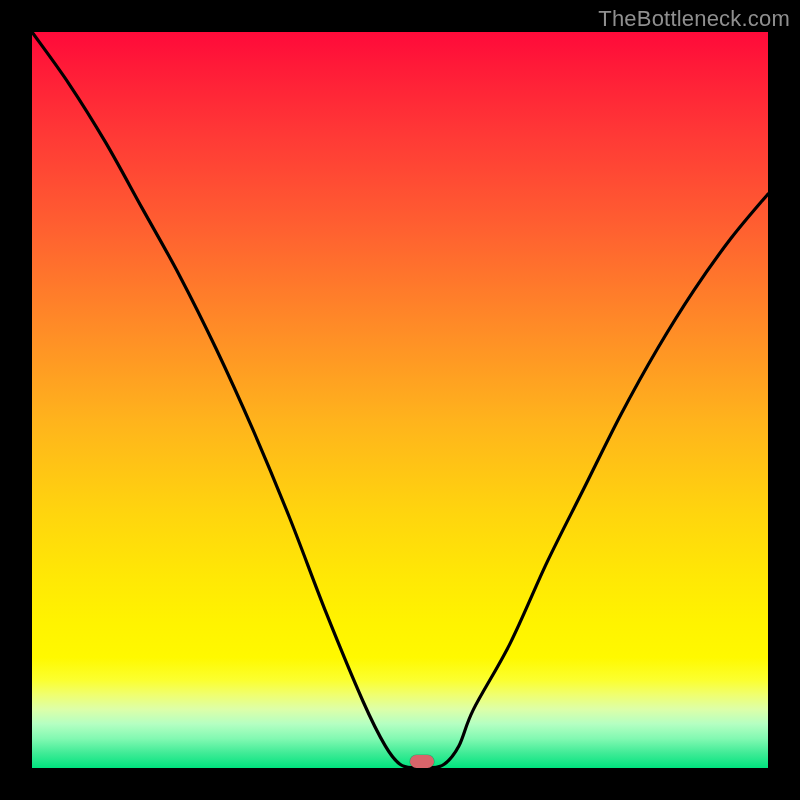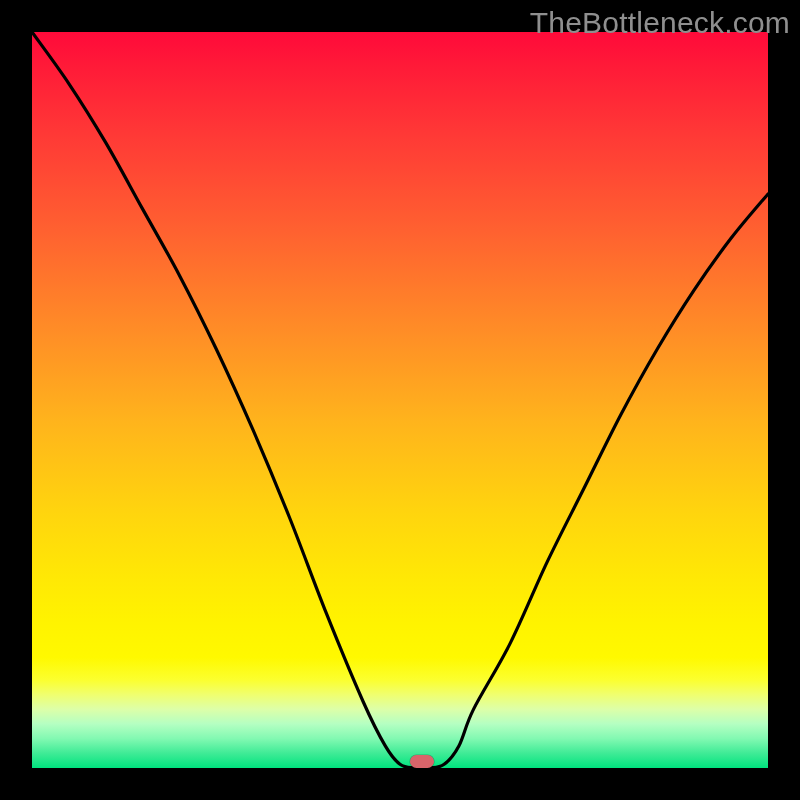--- a/index.html
+++ b/index.html
@@ -70,21 +70,21 @@
     height: 13px;
     border-radius: 7px;
     background: #d9646a;
     box-shadow: 0 0 0 0.5px rgba(0,0,0,0.25);
   }
   .watermark {
     position: absolute;
     top: 6px;
     right: 10px;
     color: #8f8f8f;
-    font-size: 30px;
+    font-size: 22px;
     letter-spacing: 0.2px;
     user-select: none;
   }
 </style>
 </head>
 <body>
 
 <div class="frame">
 
   <div class="plot-area">

